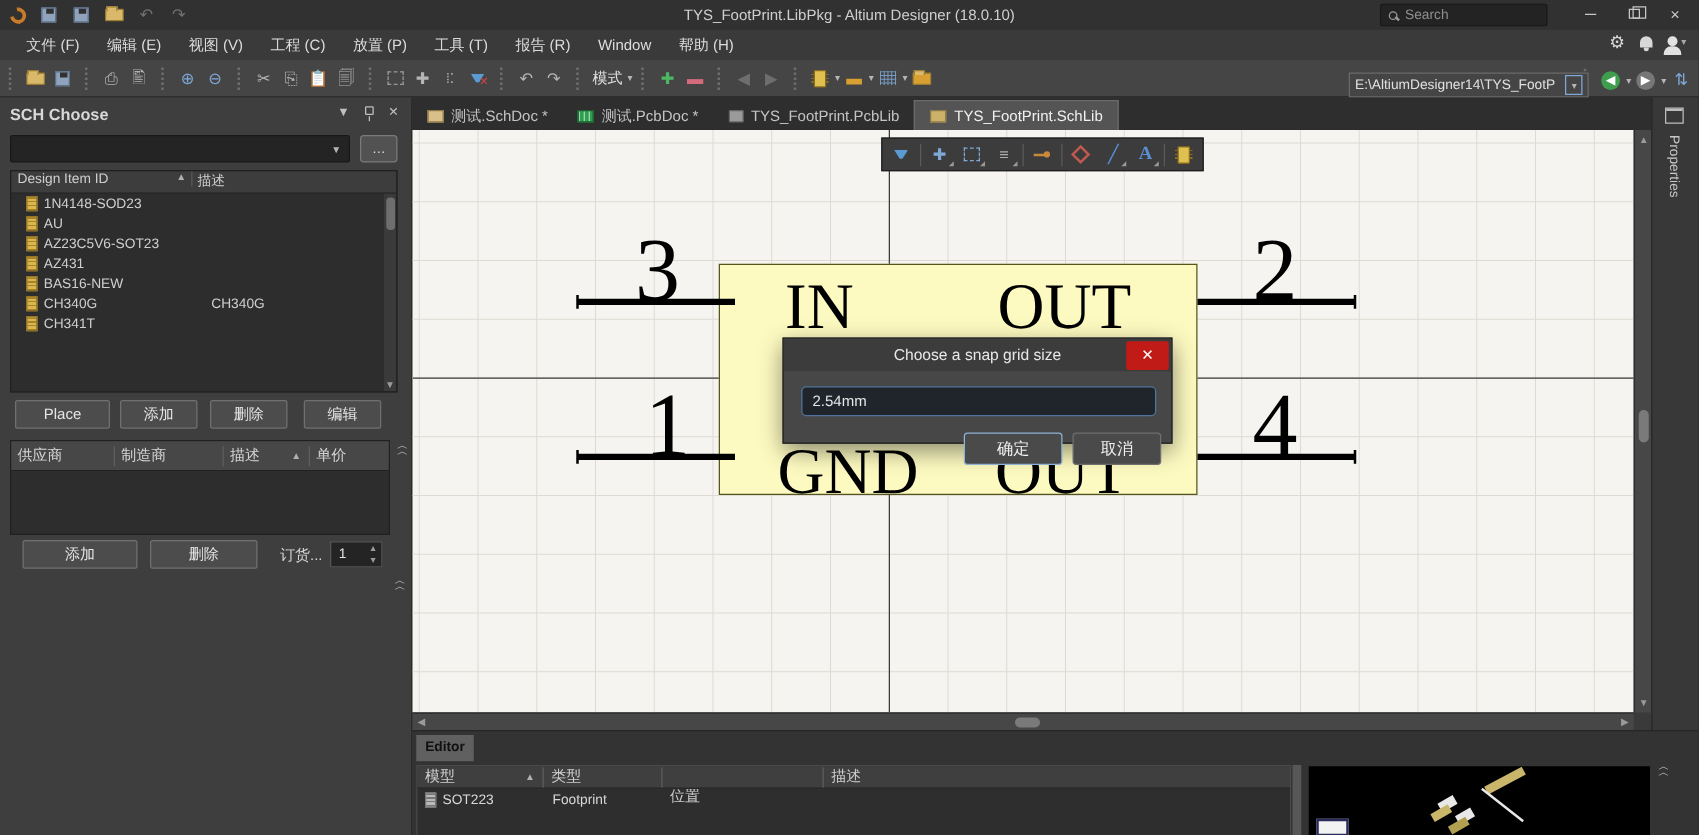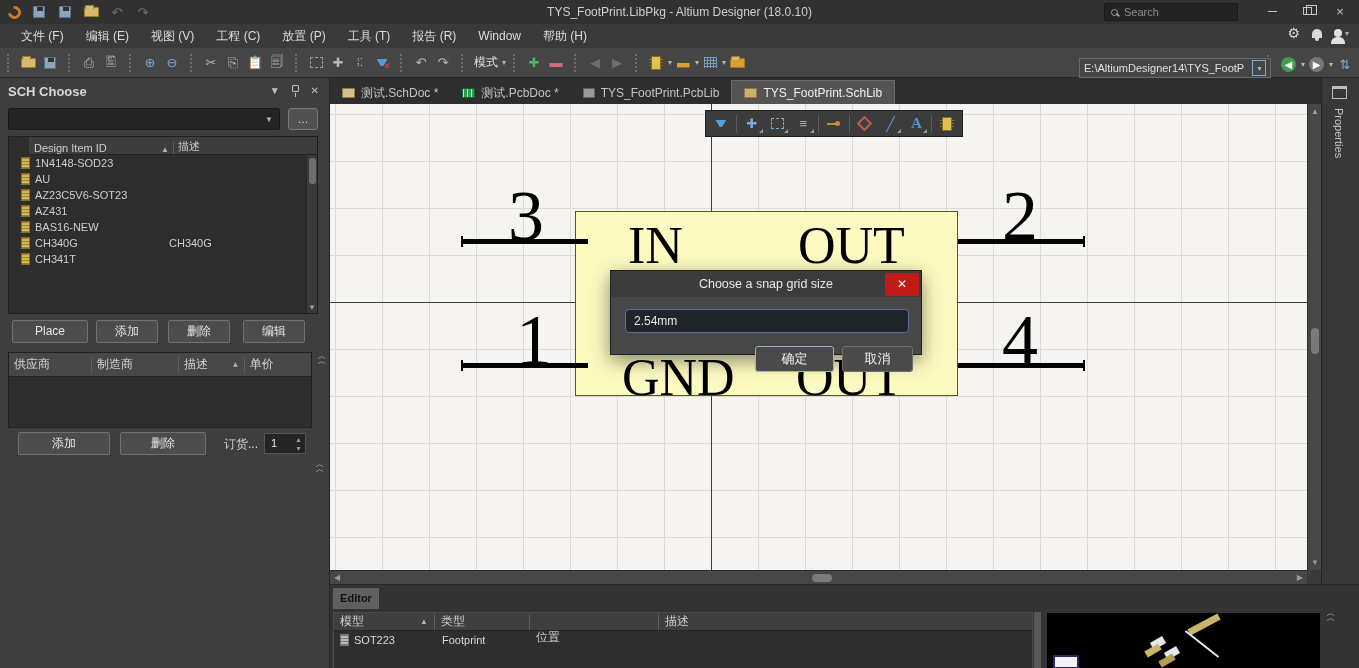--- a/index.html
+++ b/index.html
@@ -64,37 +64,37 @@
   
   #left-panel { position:absolute; left:0; top:78px; width:330px; height:590px; background:#3e3e3e; border-right:1px solid #262626; }
   #lp-header { position:absolute; left:8px; top:6px; right:8px; height:18px; color:#d8d8d8; font-size:13px; font-weight:bold; }
   .lp-hicons { position:absolute; right:10px; top:7px; display:flex; gap:12px; color:#c0c0c0; font-size:10px; }
   .pin-gl { display:inline-block; width:7px; height:7px; border:1px solid #c0c0c0; border-radius:1px; position:relative; }
   .pin-gl::after { content:''; position:absolute; left:2px; top:7px; width:1px; height:4px; background:#c0c0c0; }
   #lp-combo { position:absolute; left:8px; top:30px; width:272px; height:22px; background:#242424; border:1px solid #181818; border-radius:2px; }
   #lp-combo .dd { position:absolute; right:6px; top:6px; }
   #lp-dots { position:absolute; left:288px; top:30px; width:30px; height:22px; background:#525252; border:1px solid #7a7a7a; border-radius:3px; color:#ddd; font-size:11px; text-align:center; line-height:20px; }
   #lp-list { position:absolute; left:8px; top:58px; width:310px; height:178px; background:#2d2d2d; border:1px solid #202020; overflow:hidden; }
-  #lp-list-header { height:18px; background:#3d3d3d; border-bottom:1px solid #222; color:#cfcfcf; font-size:11px; display:flex; align-items:flex-end; position:relative;margin-left:20px; }
+  #lp-list-header { height:18px; background:#3d3d3d; border-bottom:1px solid #222; color:#cfcfcf; font-size:11px; display:flex; align-items:flex-start; position:relative; }
   #lp-list-header .c1 { padding-left:5px; width:132px; }
   #lp-list-header .sortas { font-size:8px; color:#b0b0b0; margin-right:4px; }
   #lp-list-header .vsep { width:1px; height:12px; background:#5a5a5a; margin-right:4px; }
   .lrow { height:16px; display:flex; align-items:center; color:#cfcfcf; font-size:11px; }
   .lrow .chip { width:9px; height:12px; background:#dbb54e; border:1px solid #8a6d1f; margin:0 5px 0 12px; flex:none;
       background-image:repeating-linear-gradient(#a5842c 0 1px, transparent 1px 3px); }
   .lrow .lid { width:120px; white-space:nowrap; overflow:hidden; }
   .lrow .ldesc { padding-left:14px; }
   .lrow.sel { background:#8f8f8f; color:#141414; }
   #lp-vscroll { position:absolute; right:0; top:18px; width:11px; bottom:0; background:#3a3a3a; border-left:1px solid #2a2a2a; }
   #lp-vscroll .thumb { position:absolute; left:2px; top:3px; width:7px; height:26px; background:#6e6e6e; border-radius:3px; }
   #lp-vscroll .arr { position:absolute; left:1px; bottom:1px; color:#9a9a9a; font-size:8px; }
   .btnrow1 { position:absolute; top:242px; left:0; width:330px; }
   .lbtn { position:absolute; height:23px; background:#4c4c4c; border:1px solid #707070; border-radius:2px; color:#e6e6e6; font-size:12px; text-align:center; line-height:21px; }
   #supplier-table { position:absolute; left:8px; top:274px; width:304px; height:76px; background:#2d2d2d; border:1px solid #202020; }
-  #supplier-head { height:24px; background:#474747; border-bottom:1px solid #222; display:flex; align-items:center; color:#d5d5d5; font-size:12px; position:relative;font-family:Liberation Mono, monospace; }
+  #supplier-head { height:24px; background:#474747; border-bottom:1px solid #222; display:flex; align-items:center; color:#d5d5d5; font-size:12px; position:relative; }
   #supplier-head span.col { padding-left:5px; }
   .hsep { width:1px; height:16px; background:#5f5f5f; }
   .chev2 { position:absolute; color:#b8b8b8; font-size:9px; line-height:5px; text-align:center; width:12px; }
   #spin-row { position:absolute; top:354px; left:0; width:330px; height:24px; }
   #spinner { position:absolute; left:264px; top:1px; width:42px; height:21px; background:#242424; border:1px solid #555; color:#e0e0e0; font-size:11px; }
   #spinner .val { position:absolute; left:6px; top:3px; }
   #spinner .arrs { position:absolute; right:3px; top:1px; color:#9a9a9a; font-size:7px; line-height:9px; }
   .order-lab { position:absolute; left:224px; top:4px; color:#d5d5d5; font-size:12px; }
 
   
@@ -126,21 +126,21 @@
   .slash { color:#5a8fd4; font-size:14px; font-weight:bold; }
   .Agl { color:#5a8fd4; font-family:"Liberation Serif",serif; font-size:15px; font-weight:bold; }
 
   #comp-box { position:absolute; left:245px; top:107px; width:383px; height:185px; background:#fdfac1; border:1px solid #55551e; z-index:2; }
   .pinbar { position:absolute; height:5px; background:#000; z-index:3; }
   .pinbar .endtick { position:absolute; width:2px; height:11px; top:-3px; background:#000; }
   .pin-num { position:absolute; font-family:"Liberation Serif","DejaVu Serif",serif; font-size:72px; line-height:1; color:#000; z-index:3; }
   .comp-label { position:absolute; font-family:"Liberation Serif","DejaVu Serif",serif; font-size:52px; line-height:1; color:#000; z-index:3; }
 
   
-  #dialog { position:absolute; left:280px; top:166px; width:312px; height:85px; background:#474747; border:1px solid #202020; box-shadow:0 6px 18px rgba(0,0,0,.45); z-index:20; }
+  #dialog { position:absolute; left:296px; top:166px; width:312px; height:85px; background:#474747; border:1px solid #202020; box-shadow:0 6px 18px rgba(0,0,0,.45); z-index:20; }
   #dlg-title { position:absolute; left:0; top:0; right:0; height:26px; background:#3c3c3c; color:#e8e8e8; font-size:12.5px; text-align:center; line-height:26px; }
   #dlg-close { position:absolute; right:2px; top:2px; width:34px; height:23px; background:#c11b17; border-radius:2px; color:#fff; font-size:12px; font-weight:bold; text-align:center; line-height:22px; }
   #dlg-input { position:absolute; left:14px; top:38px; width:284px; height:24px; background:#1f252b; border:1px solid #50749b; border-radius:4px; color:#e6e6e6; font-size:12px; padding:0 8px; font-family:"Liberation Sans",sans-serif; }
   .dlg-btn { position:absolute; top:75px; height:26px; background:#4a4a4a; color:#f0f0f0; font-size:13px; text-align:center; line-height:24px; border-radius:3px; }
   #dlg-ok { left:144px; width:79px; border:1px solid #8fb2d6; }
   #dlg-cancel { left:231px; width:71px; border:1px solid #6e6e6e; }
 
   
   #h-scroll { position:absolute; left:330px; top:570px; width:977px; height:14px; background:#474747; border-top:1px solid #2c2c2c; }
   #h-scroll .thumb { position:absolute; left:482px; top:3px; width:20px; height:8px; background:#7a7a7a; border-radius:4px; }

